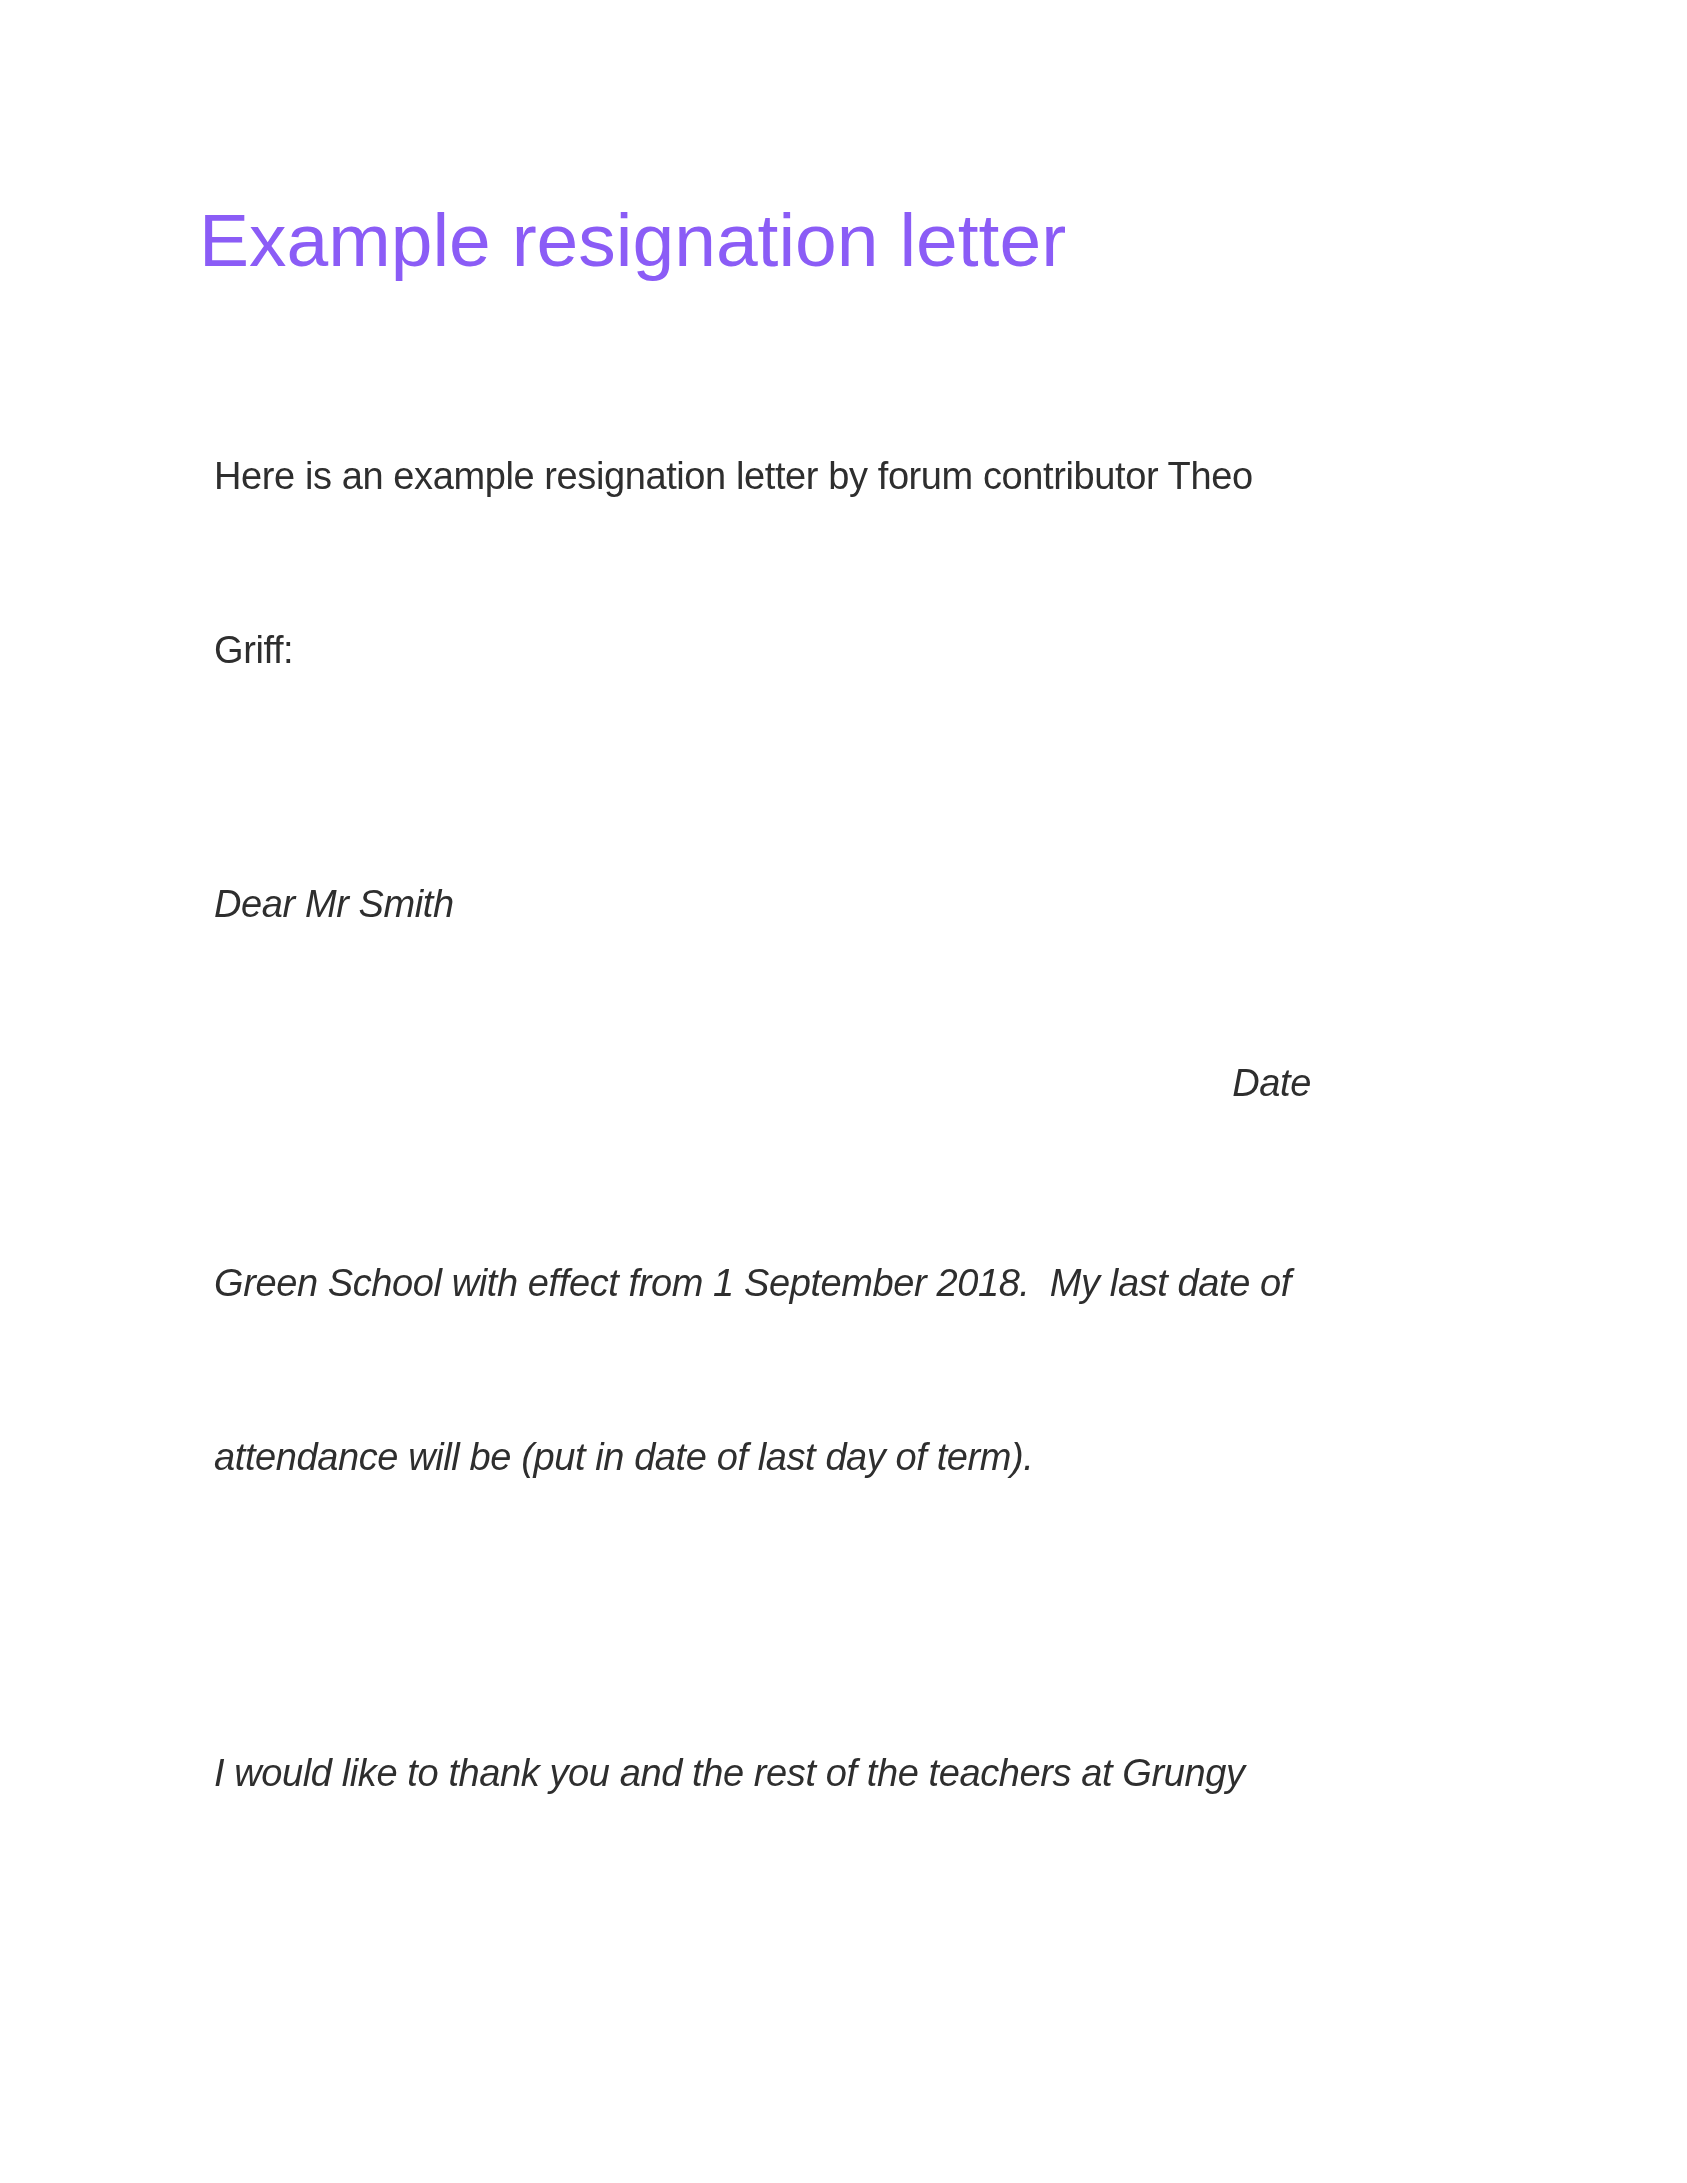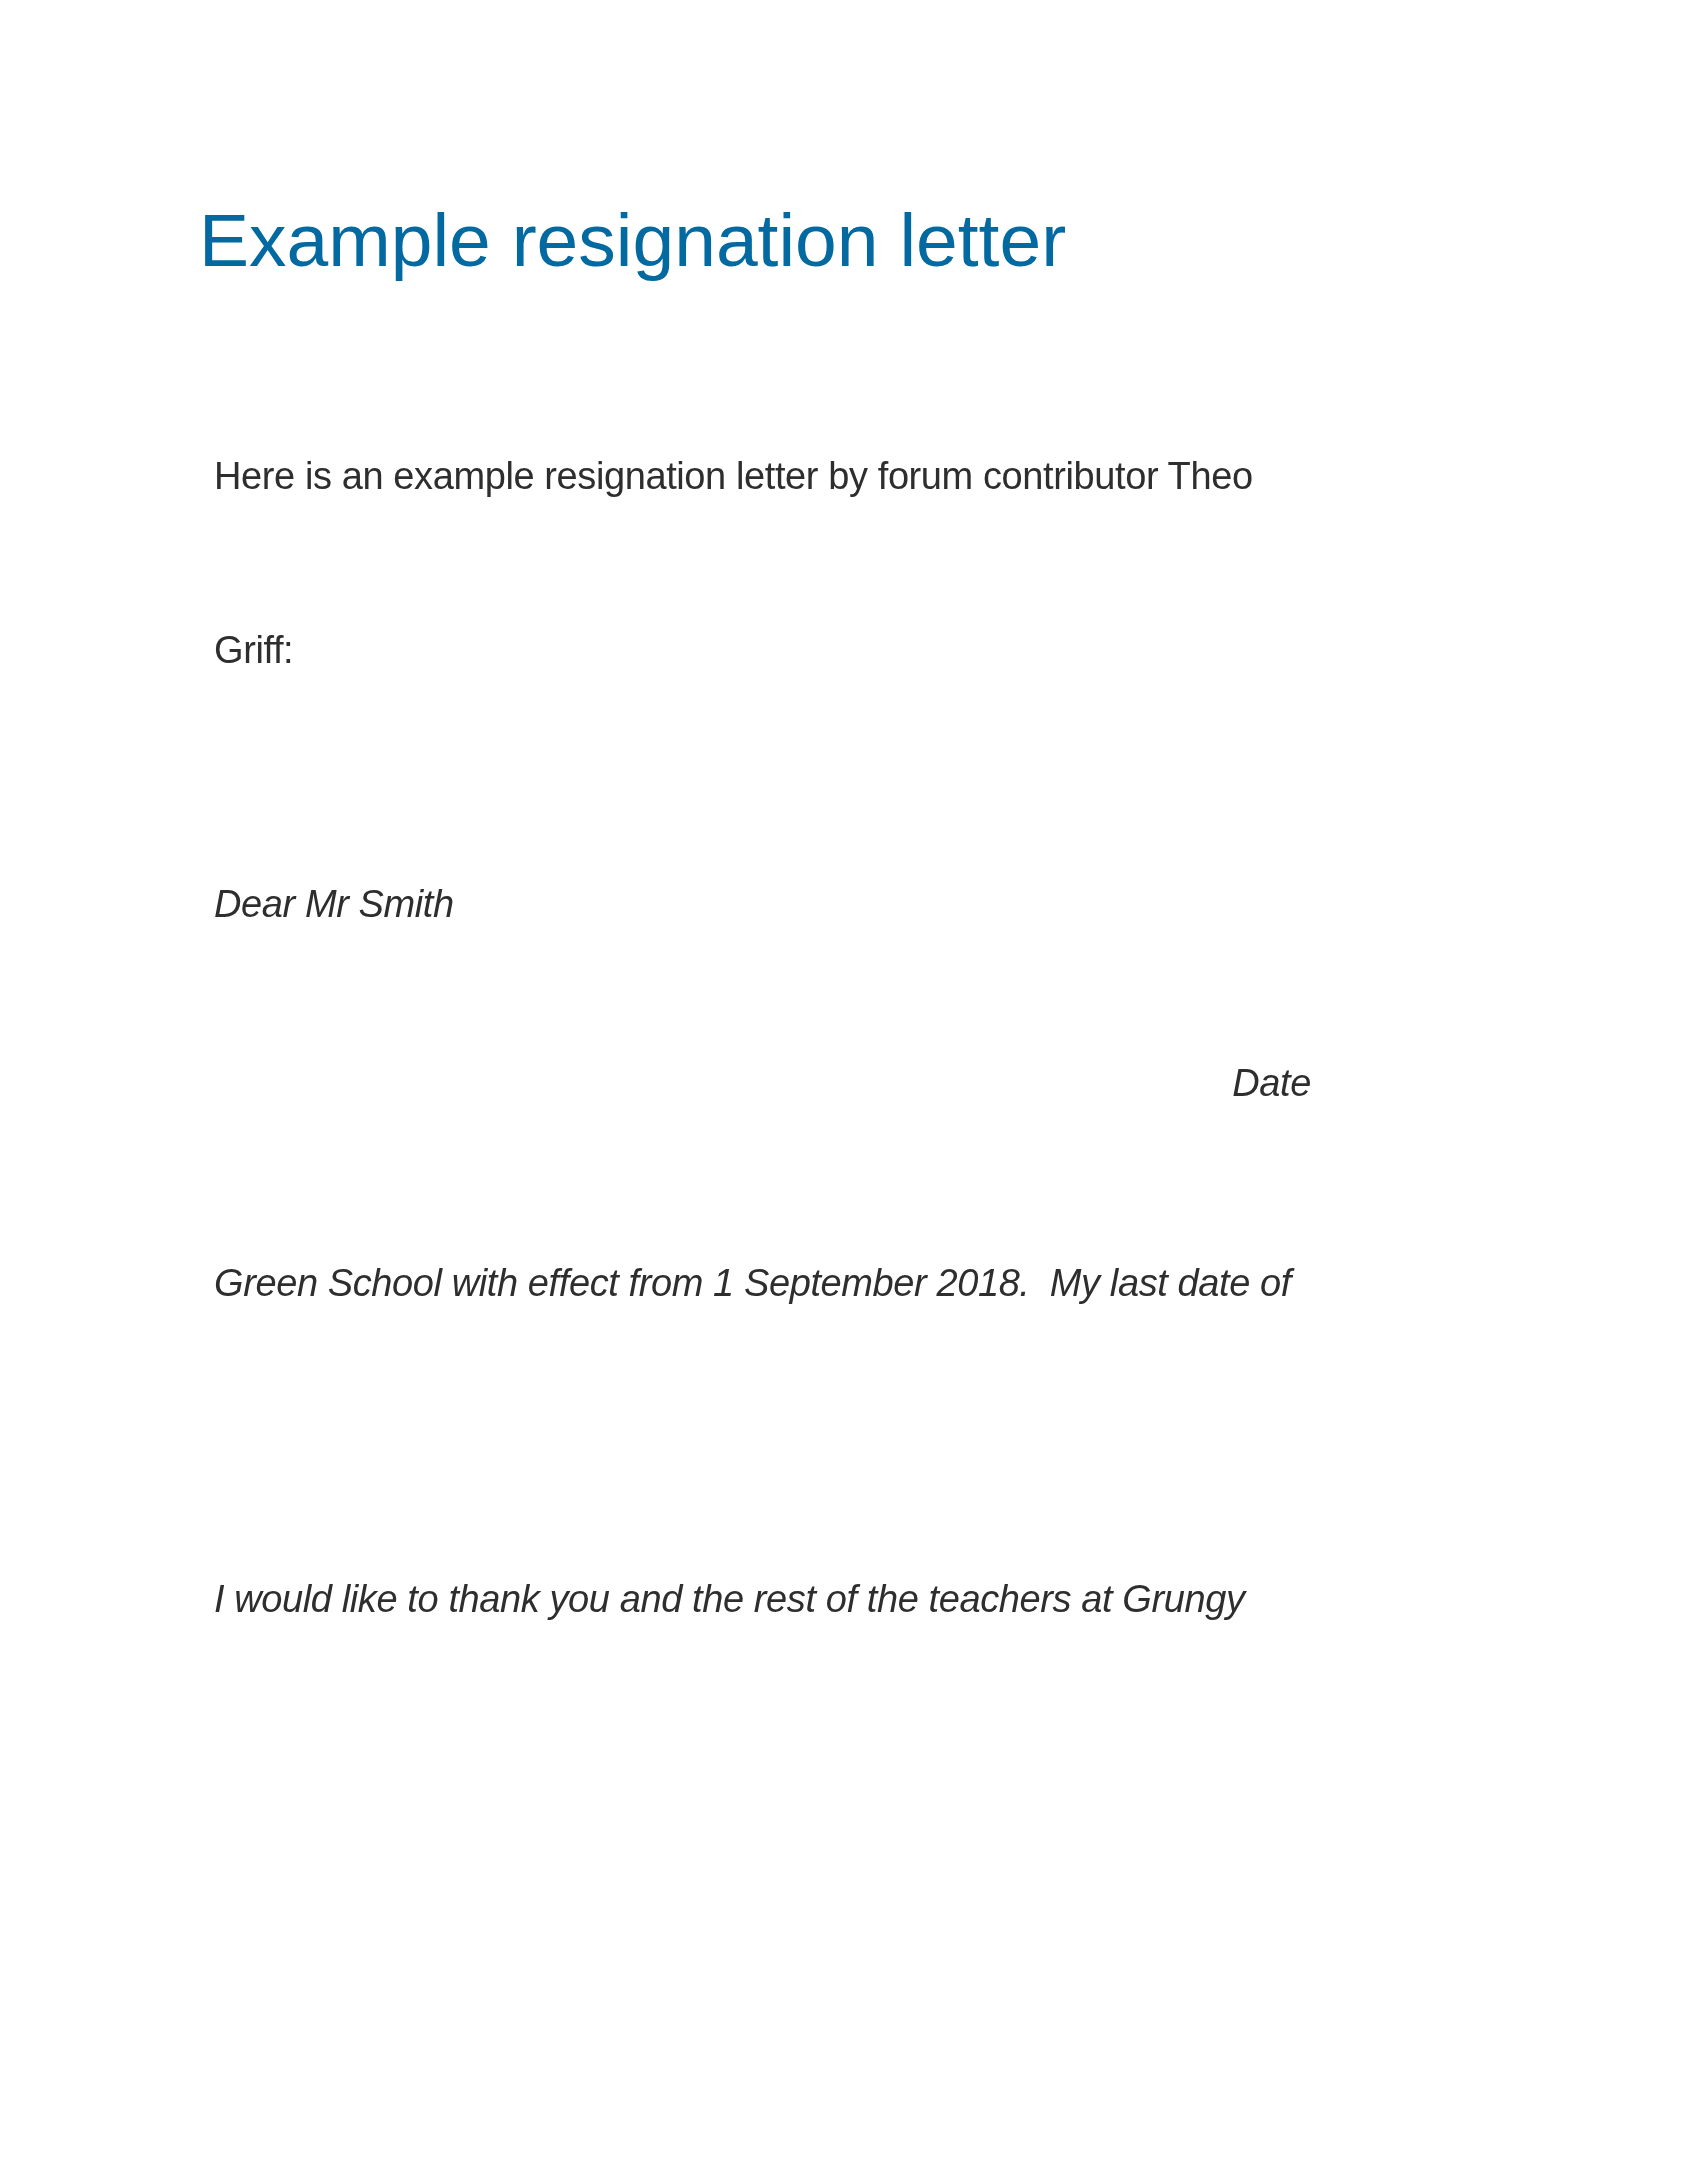--- a/index.html
+++ b/index.html
@@ -17,21 +17,21 @@
     font-family: "Liberation Sans", "DejaVu Sans", sans-serif;
     color: #2e2e2e;
     overflow: hidden;
   }
   .doc-title {
     margin: 0;
     font-size: 75px;
     font-weight: 400;
     line-height: 1.1;
     letter-spacing: 0;
-    color: #0369a1;
+    color: #8b5cf6;
   }
   .para {
     margin: 15px;
     font-size: 38px;
     line-height: 58px;
     letter-spacing: -0.4px;
     white-space: pre;
   }
   .para .line {
     display: block;
@@ -55,20 +55,21 @@
     <span class="line">Griff:</span>
   </p>
 
   <p class="para salutation">Dear Mr Smith</p>
 
   <p class="para date-line">Date</p>
 
 
   <p class="para body-para">
     <span class="line">Green School with effect from 1 September 2018.  My last date of</span>
+    <span class="line">attendance will be (put in date of last day of term).</span>
   </p>
 
   <p class="para body-para">
     <span class="line">I would like to thank you and the rest of the teachers at Grungy</span>
     
     
     
     
     
     

